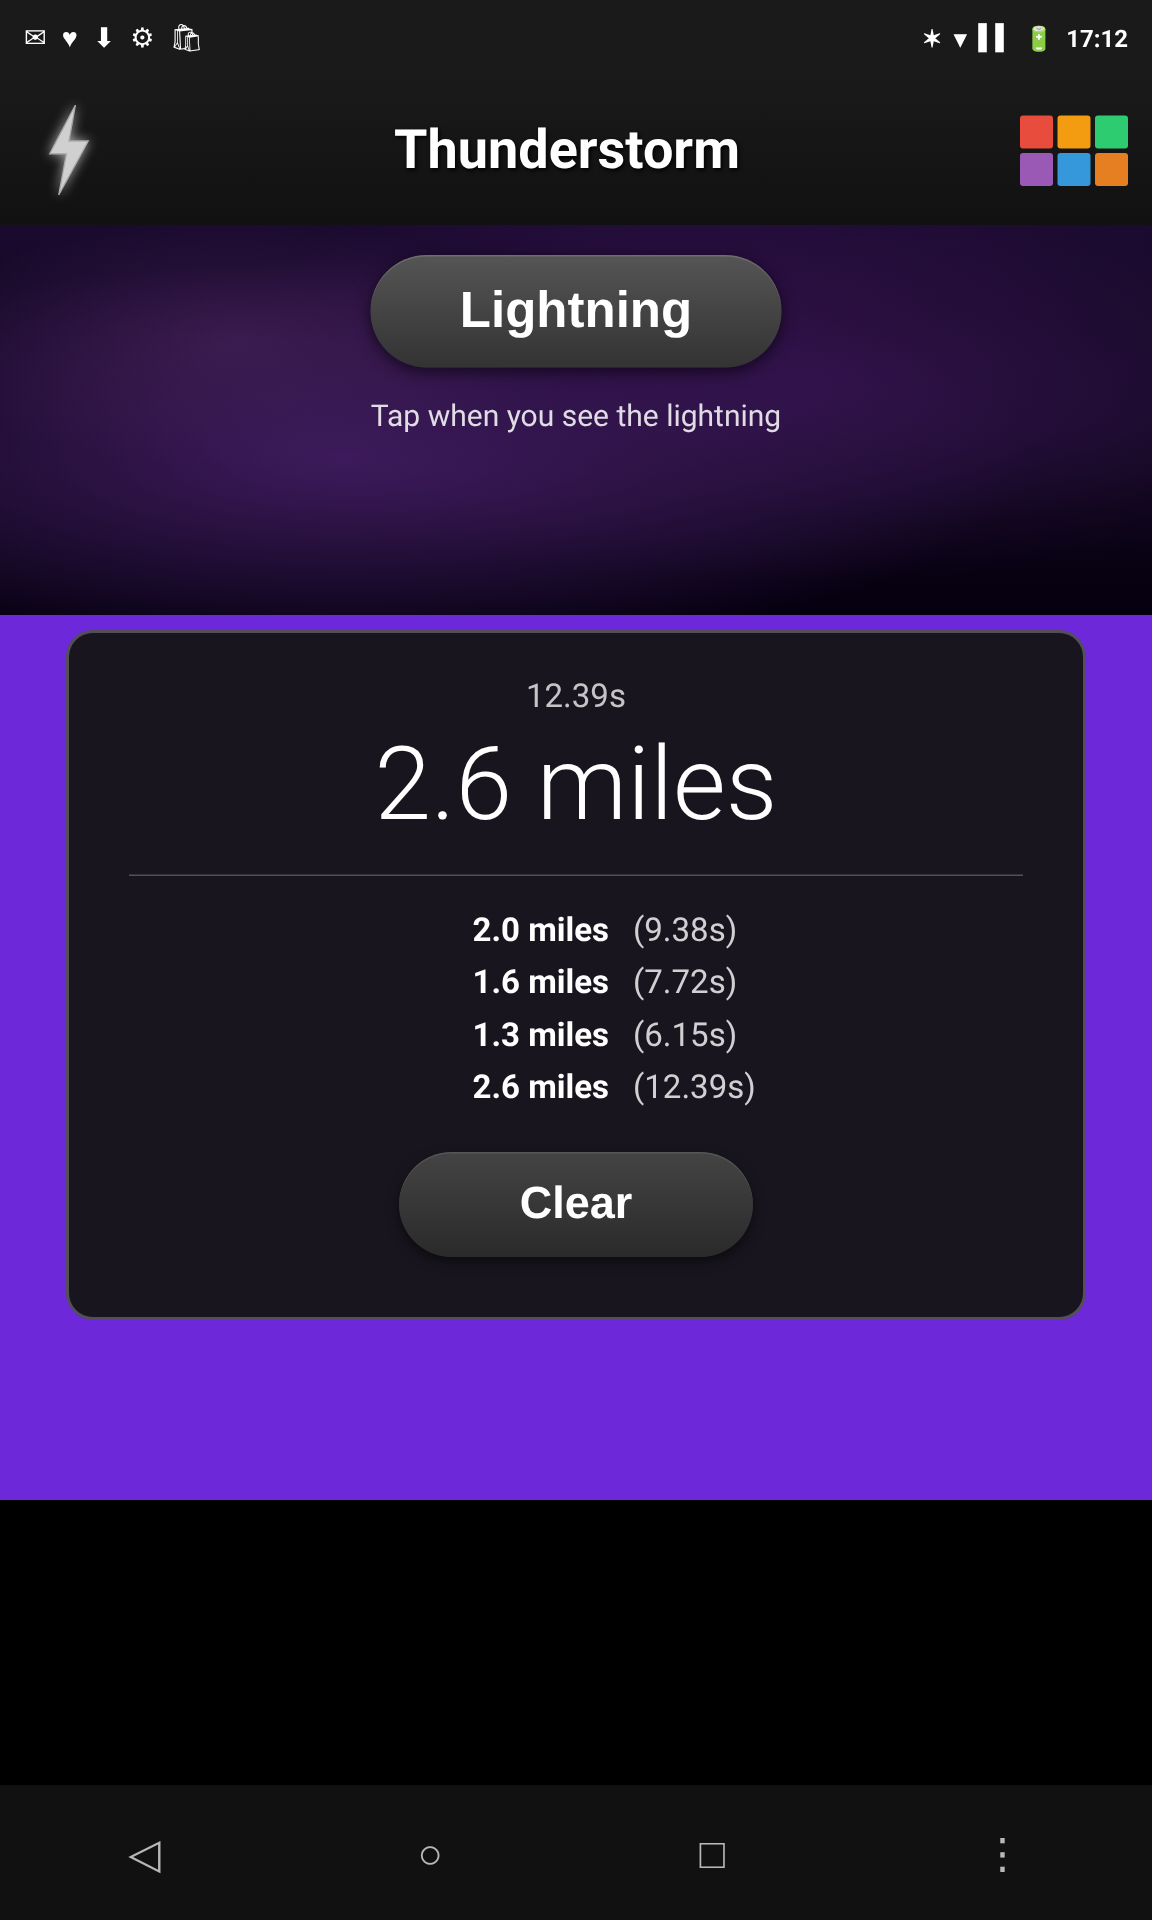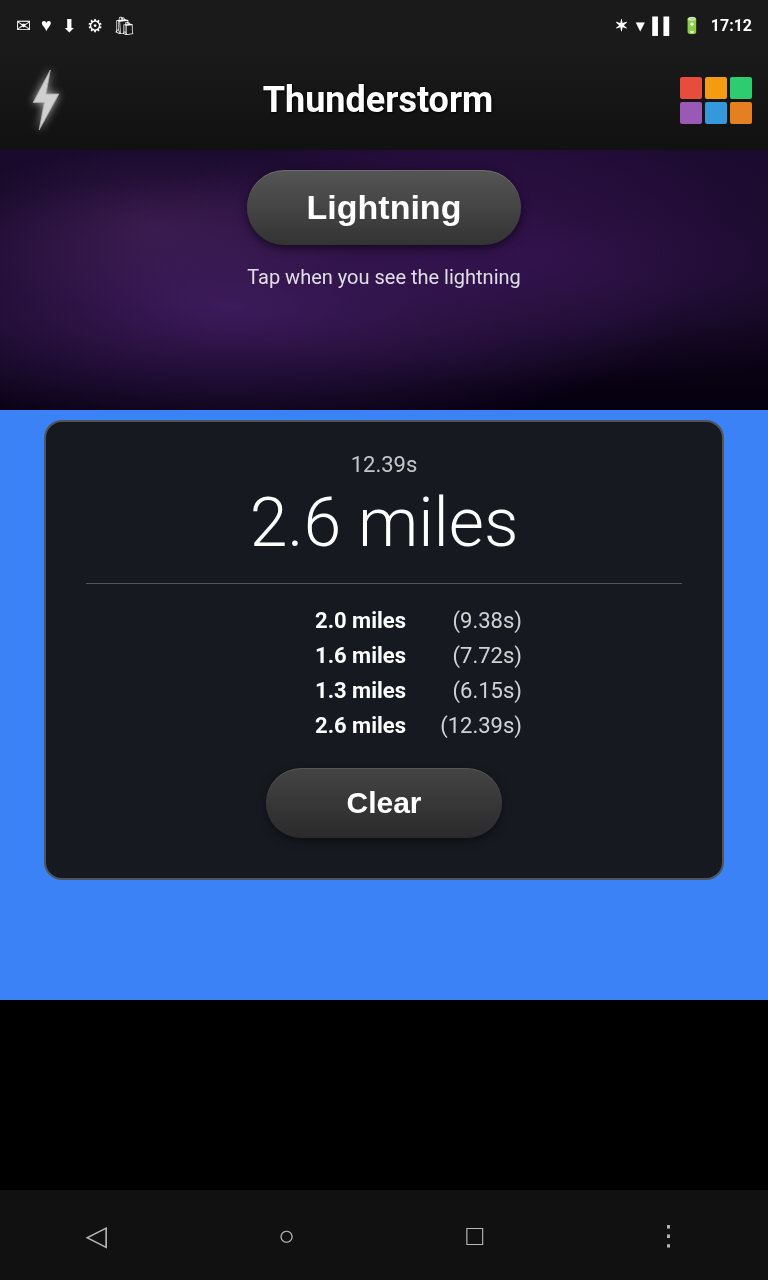--- a/index.html
+++ b/index.html
@@ -132,21 +132,21 @@
       color: rgba(255,255,255,0.85);
       font-size: 20px;
       margin-top: 20px;
       position: relative;
       z-index: 1;
     }
 
     
     .main-content {
       width: 100%;
-      background: #3b82f6;
+      background: #6d28d9;
       padding: 10px 30px 30px;
       display: flex;
       flex-direction: column;
       align-items: center;
     }
 
     
     .data-card {
       width: 100%;
       max-width: 680px;
@@ -194,21 +194,21 @@
       color: #fff;
     }
     .history-distance {
       font-weight: bold;
       min-width: 160px;
       text-align: right;
     }
     .history-time {
       color: rgba(255,255,255,0.8);
       min-width: 100px;
-      text-align: right;
+      text-align: left;
     }
 
     .clear-button {
       background: linear-gradient(180deg, #444 0%, #2a2a2a 100%);
       border: none;
       border-radius: 40px;
       padding: 18px 80px;
       font-size: 30px;
       font-weight: bold;
       color: #fff;

